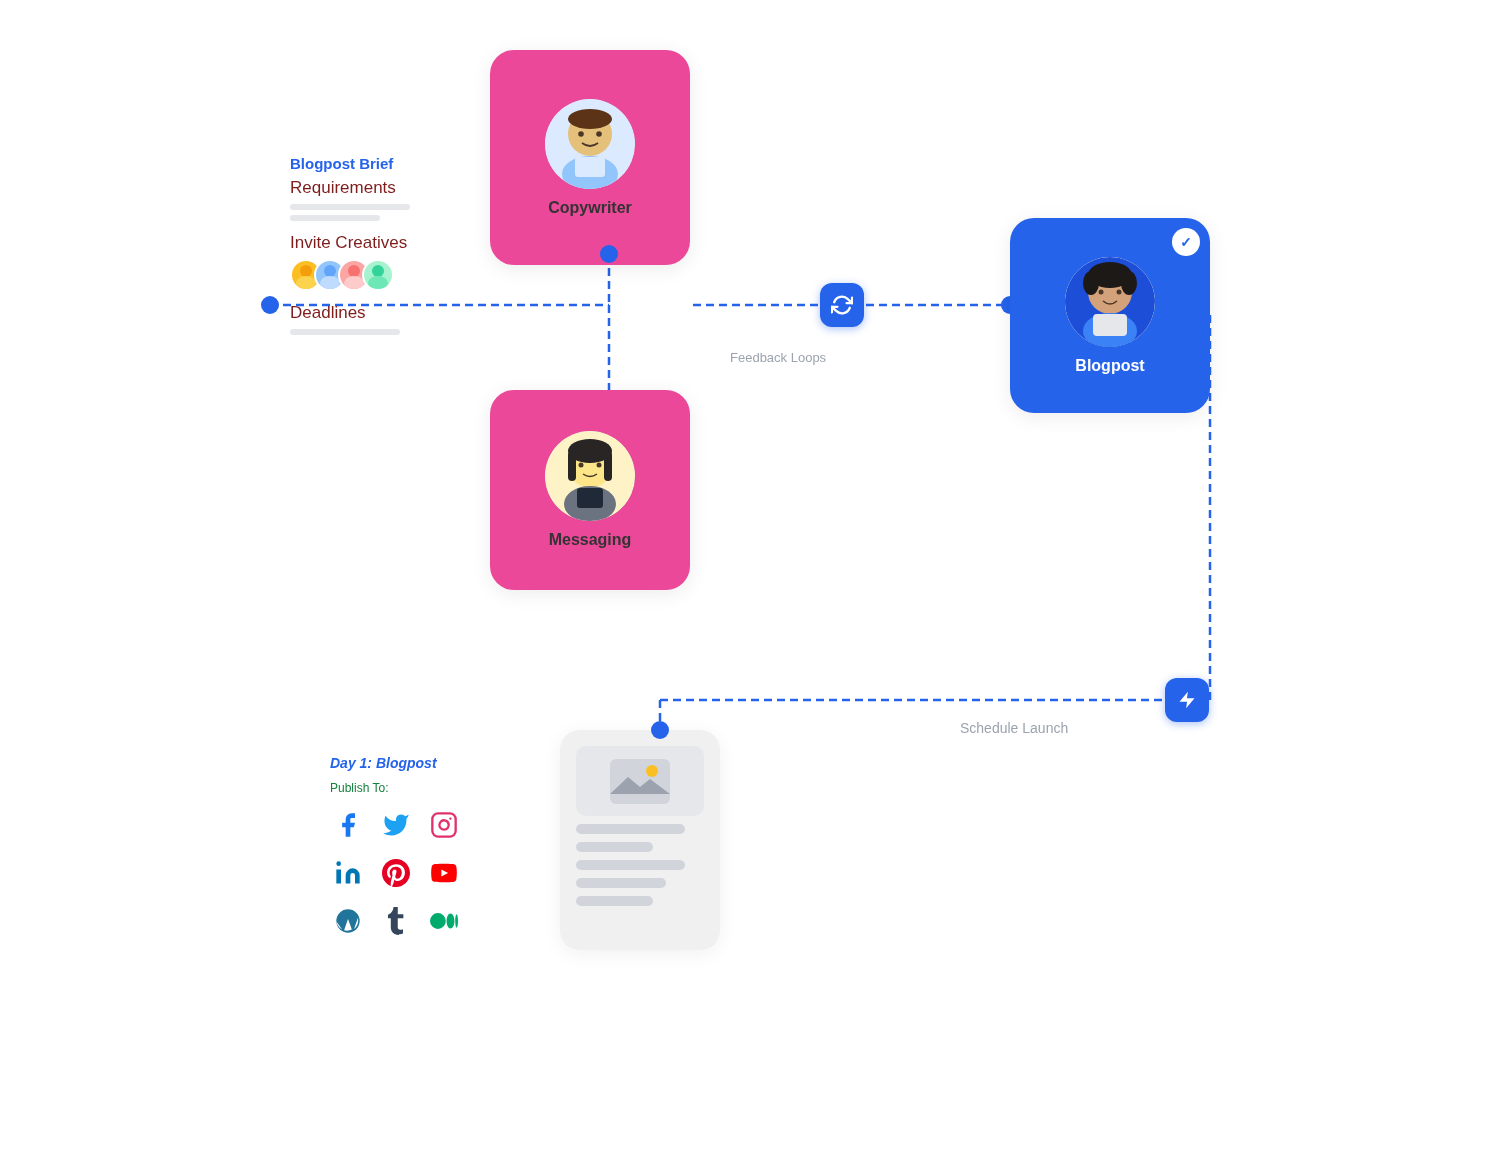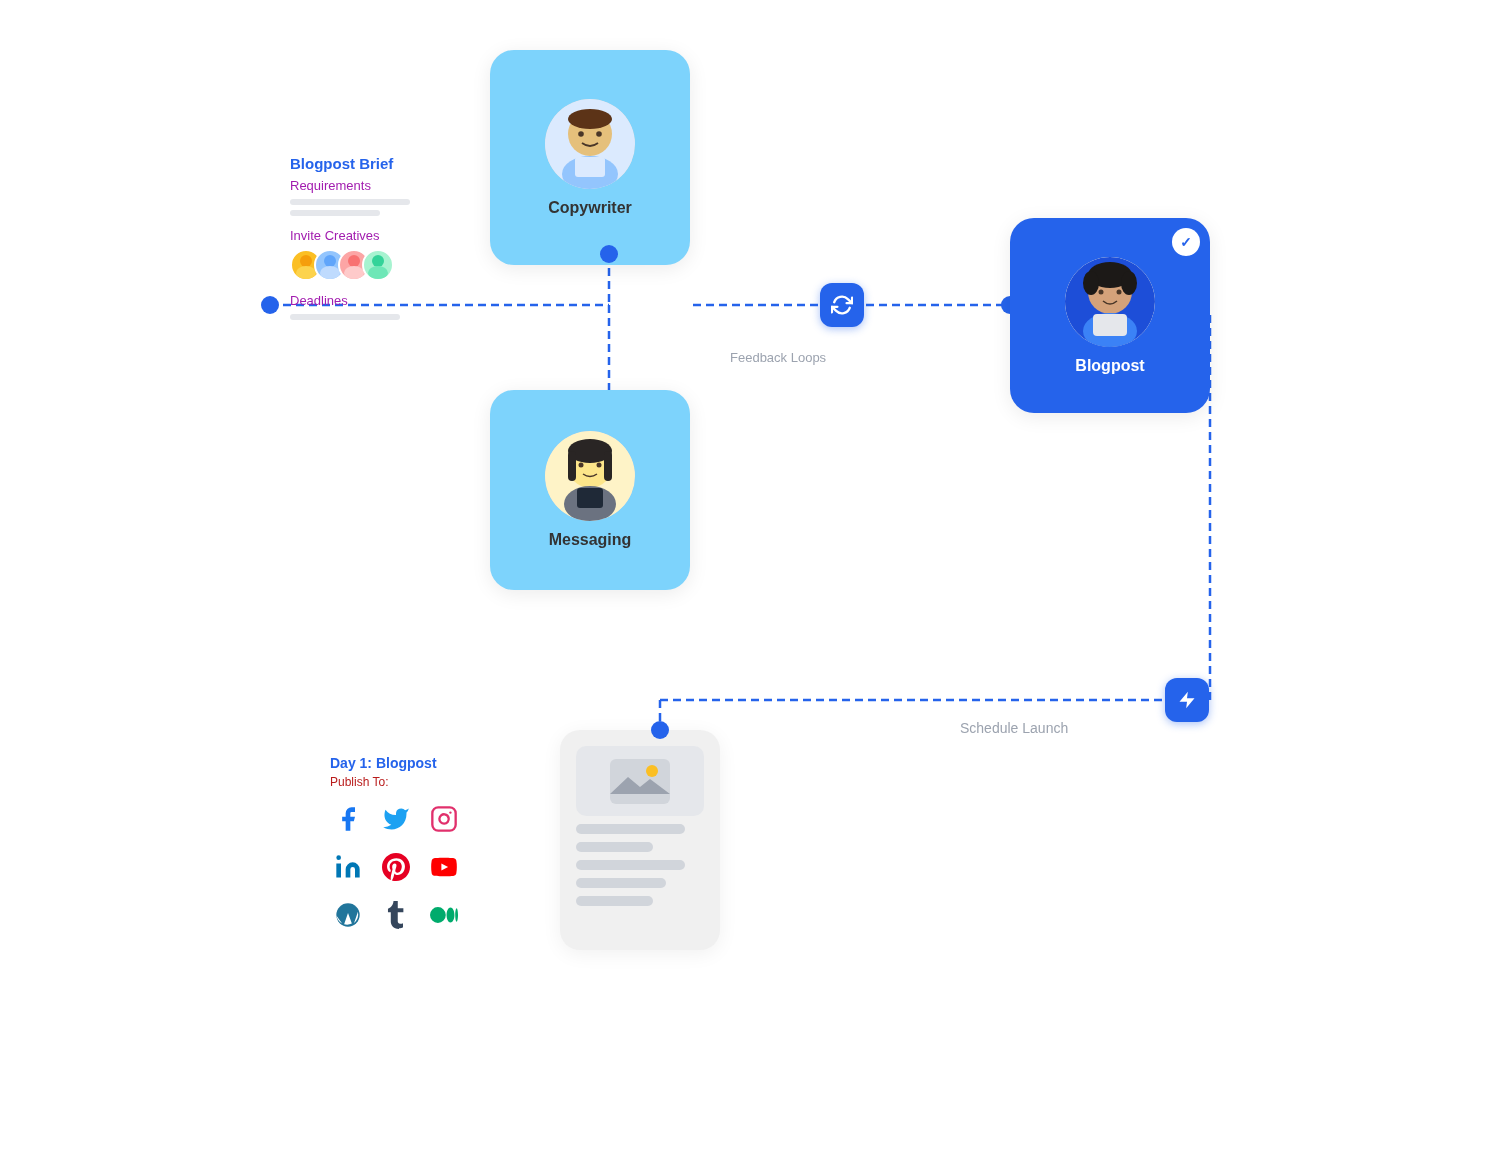--- a/index.html
+++ b/index.html
@@ -23,21 +23,21 @@
       position: absolute;
       top: 0; left: 0;
       width: 100%;
       height: 100%;
       pointer-events: none;
     }
 
     
     .card {
       position: absolute;
-      background: #7dd3fc;
+      background: #ec4899;
       border-radius: 24px;
       display: flex;
       flex-direction: column;
       align-items: center;
       justify-content: center;
       box-shadow: 0 4px 20px rgba(0,0,0,0.08);
     }
 
     .card.blue {
       background: #2563eb;
@@ -111,22 +111,22 @@
     }
 
     .annotation-title {
       font-size: 15px;
       font-weight: 700;
       color: #2563eb;
       margin-bottom: 6px;
     }
 
     .annotation-sub {
-      font-size: 13px;
-      color: #a21caf;
+      font-size: 17px;
+      color: #7f1d1d;
       margin-bottom: 6px;
     }
 
     .annotation-line {
       height: 6px;
       border-radius: 3px;
       background: #e5e7eb;
       margin-bottom: 5px;
     }
 
@@ -156,26 +156,27 @@
 
     
     .social-panel {
       position: absolute;
     }
 
     .social-panel-title {
       font-size: 14px;
       font-weight: 700;
       color: #2563eb;
-      margin-bottom: 4px;
+      margin-bottom: 10px;
+      font-style: italic;
     }
 
     .social-panel-sub {
       font-size: 12px;
-      color: #b91c1c;
+      color: #15803d;
       margin-bottom: 12px;
     }
 
     .social-grid {
       display: grid;
       grid-template-columns: repeat(3, 36px);
       gap: 12px;
     }
 
     .social-icon {

